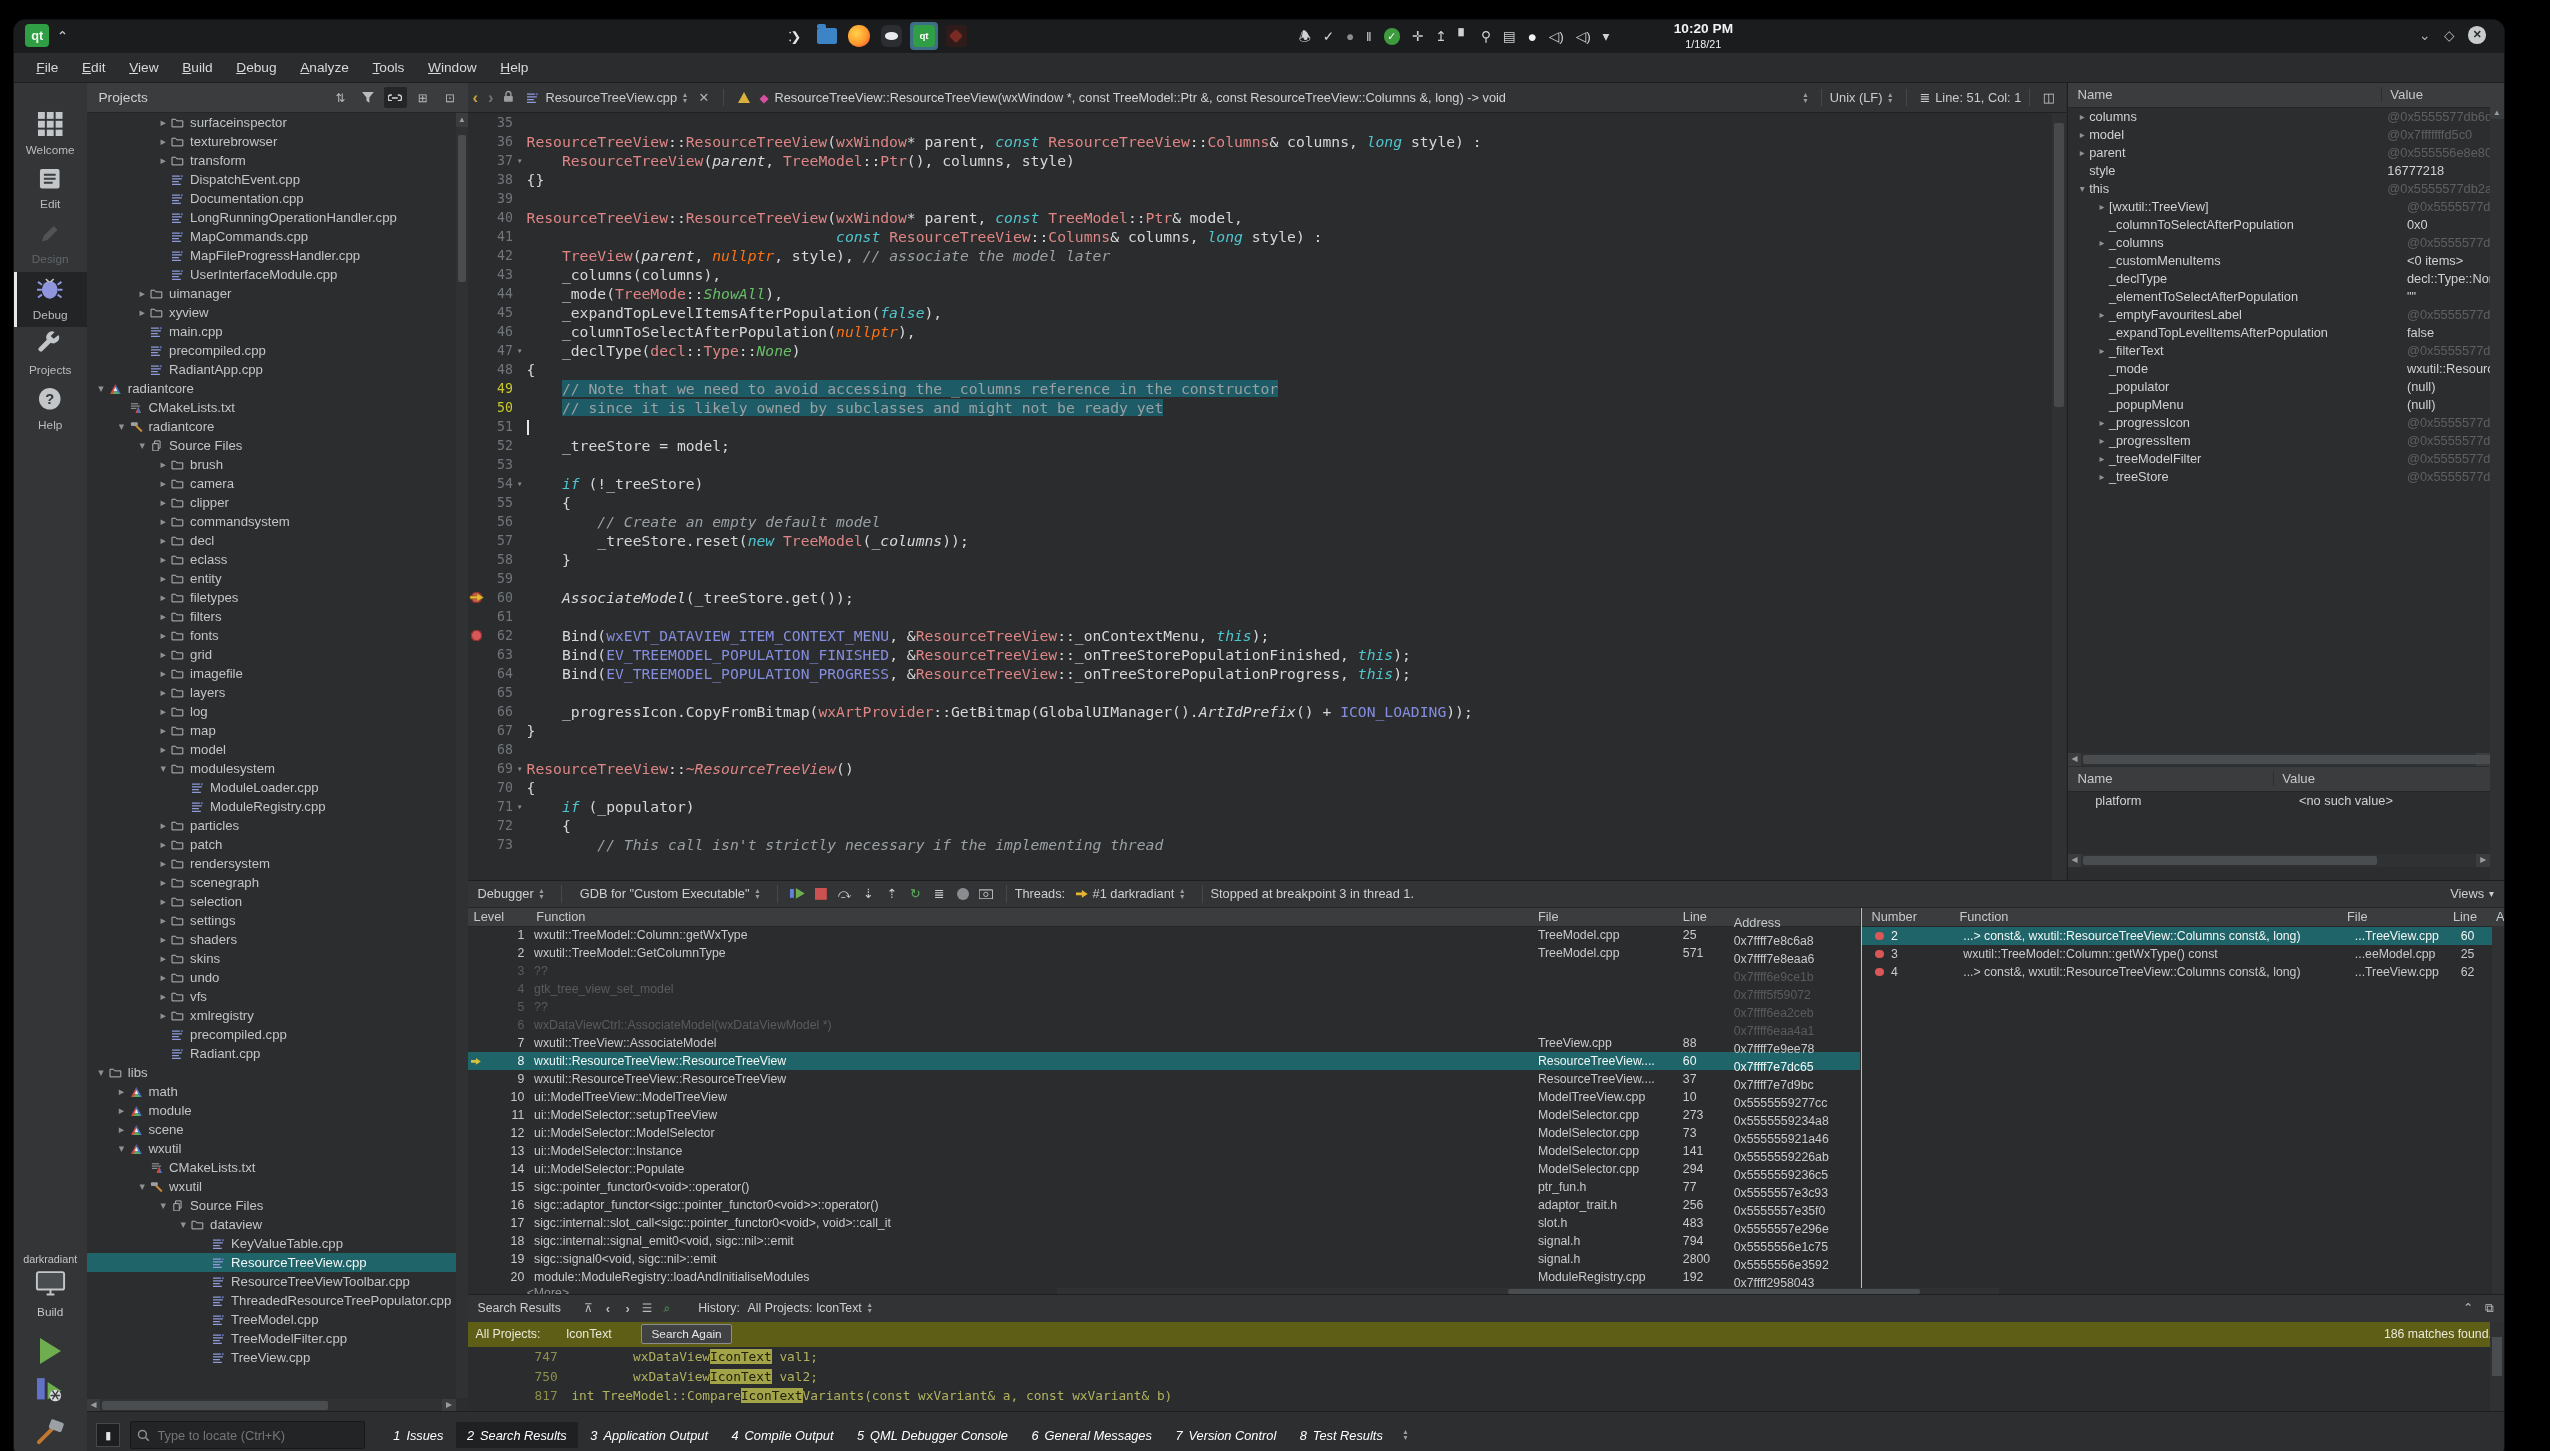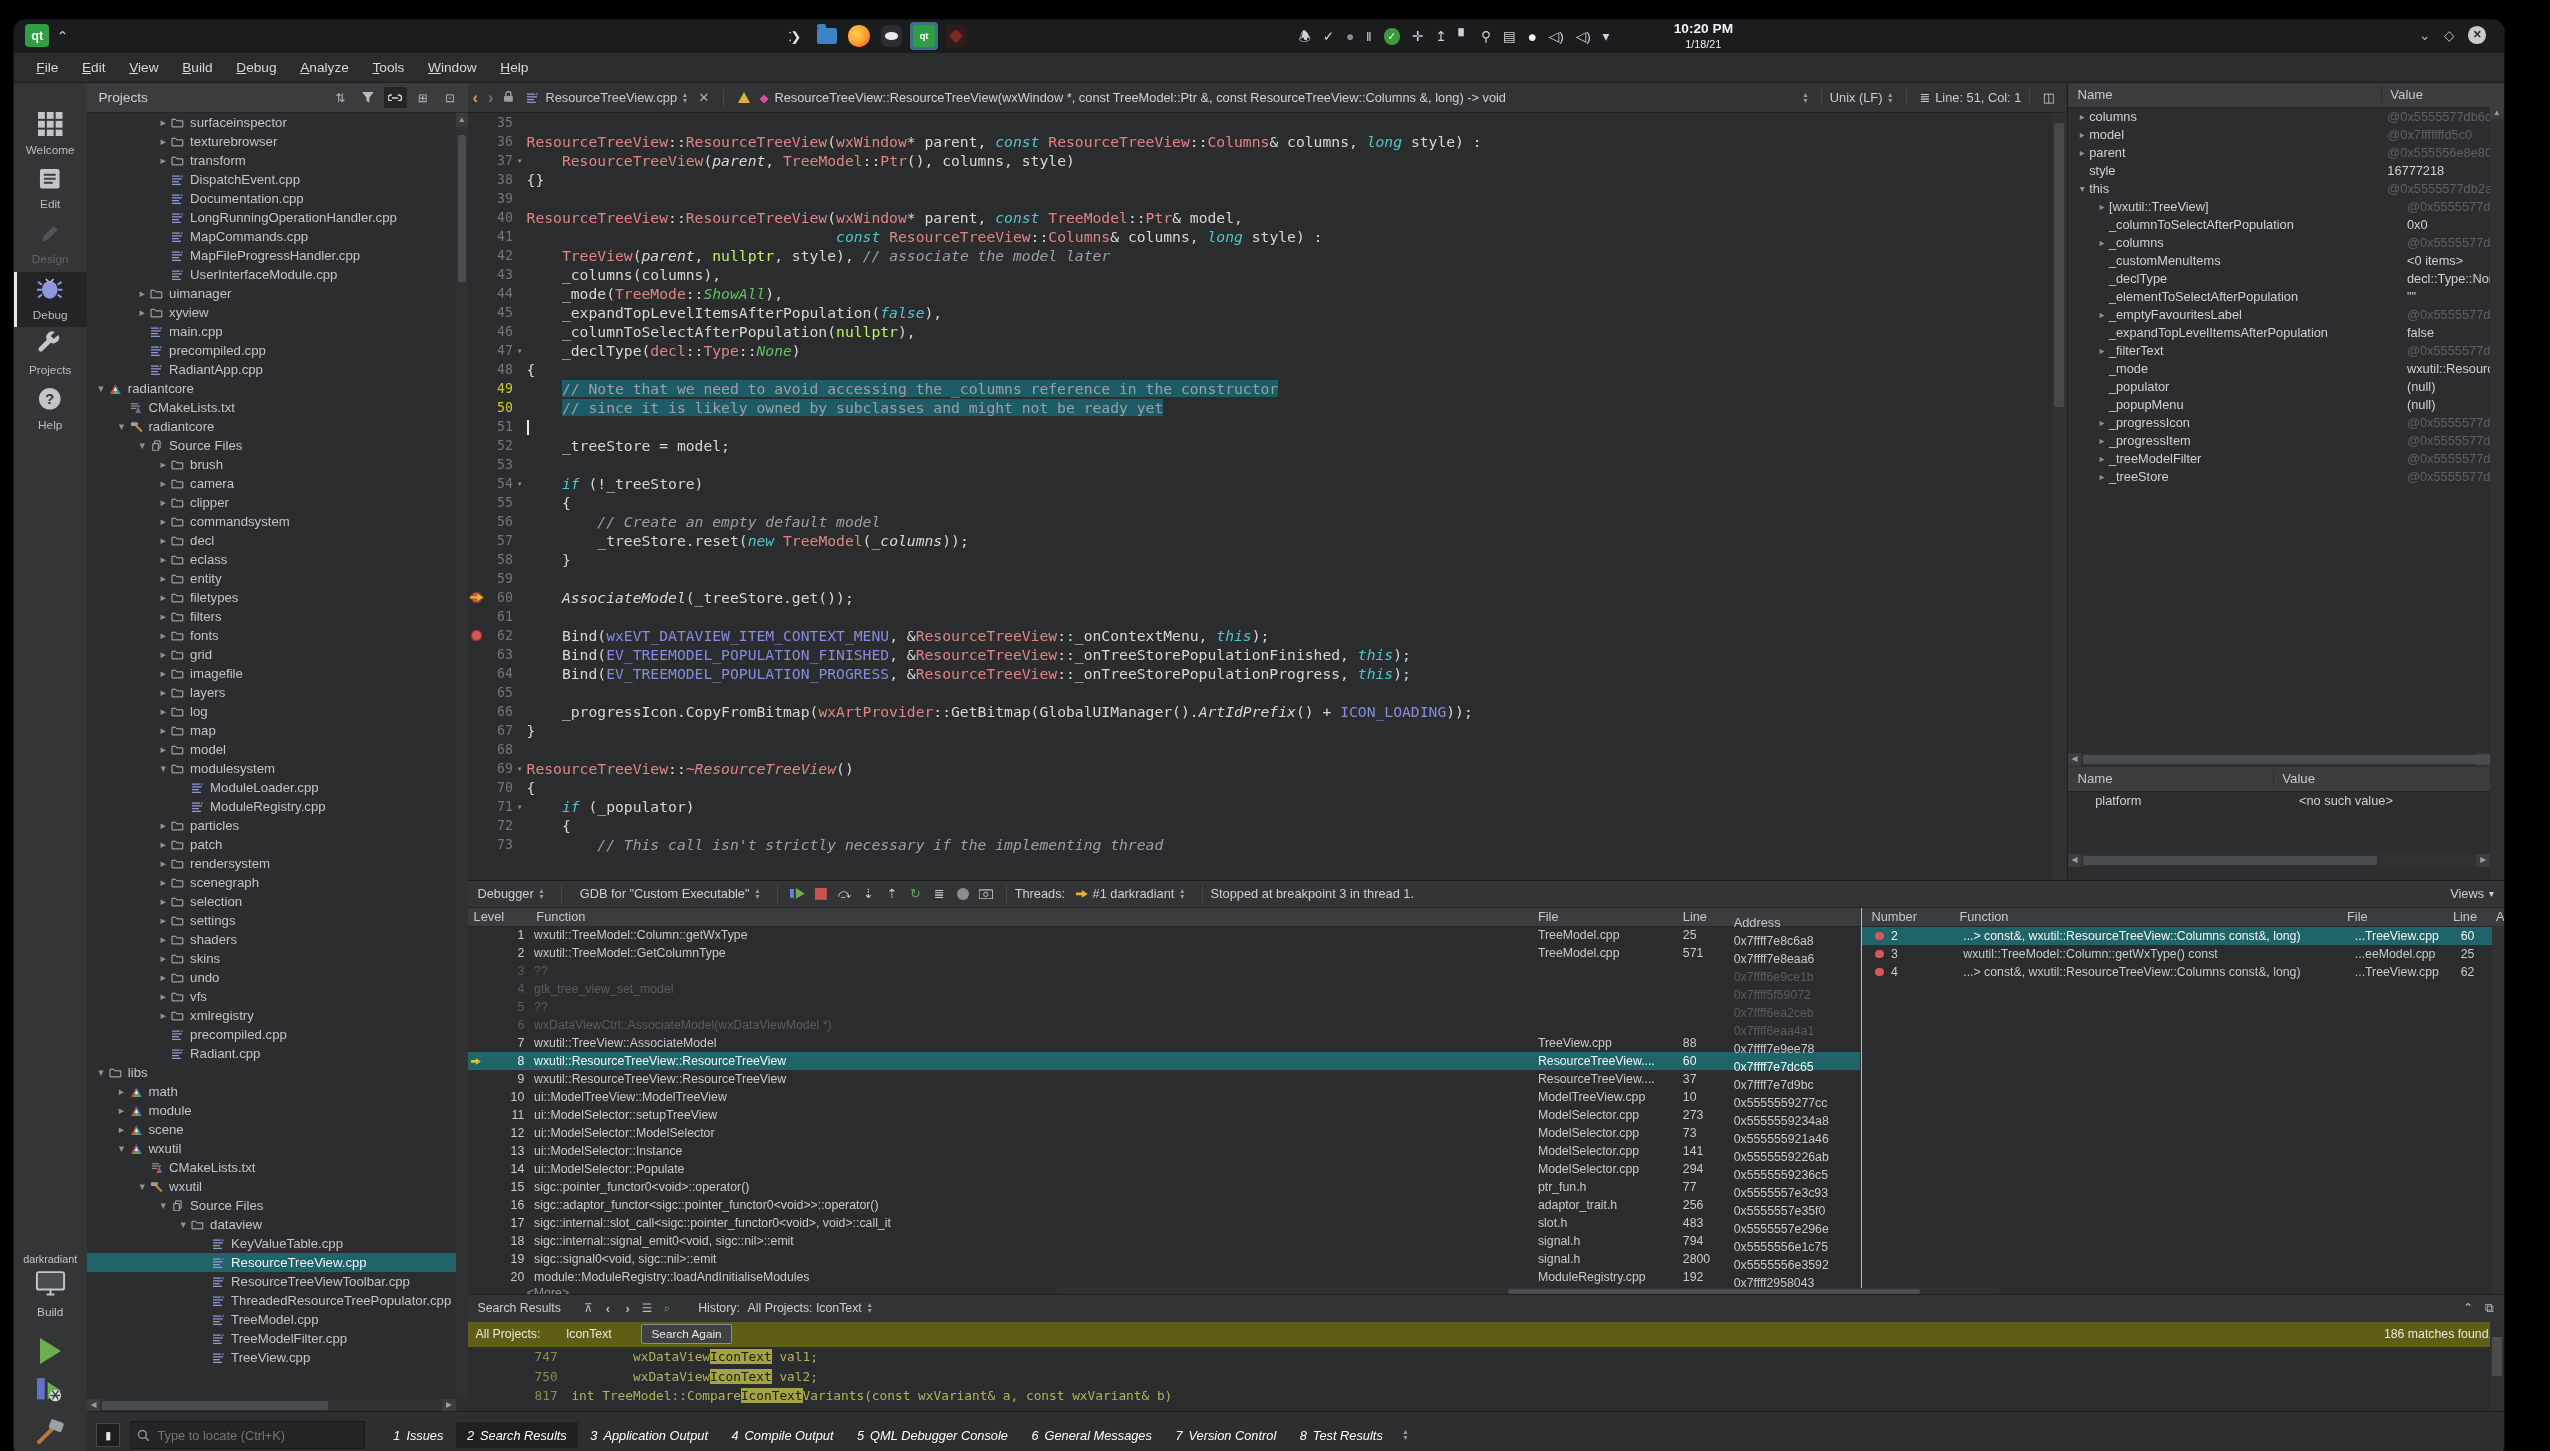--- a/index.html
+++ b/index.html
@@ -84,21 +84,21 @@
   .cmargin{width:17.7px;flex:none;display:flex;align-items:center;justify-content:center;}
   .bpdot{width:10.8px;height:10.8px;border-radius:50%;background:#d95757;box-shadow:inset 0 0 0 1px #8e2f2f;}
   .lnum{width:27.5px;flex:none;text-align:right;color:#72767a;font-size:13.2px;}
   .lnum.ysel{color:#c9c92e;}
   .foldc{width:13.7px;flex:none;text-align:center;color:#85898c;font-size:9.8px;}
   .ctext{white-space:pre;}
   .caret{display:inline-block;width:2px;height:15.7px;background:#e8e8e8;vertical-align:middle;}
   .evscroll{position:absolute;right:0;top:30px;width:13.7px;bottom:0;background:#2f3133;}
   .evscroll .hdl{position:absolute;left:2px;right:2px;top:9.8px;height:284px;background:#47494b;border-radius:2px;}
   .sg-p{color:#d6d7d8}.sg-t{color:#e08585}.sg-k{color:#51c5ce;font-style:italic}
-  .sg-m{color:#858dde}.sg-mi{color:#bef264;}.sg-c{color:#9aa0a4;font-style:italic}
+  .sg-m{color:#858dde}.sg-mi{color:#f97316;font-style:italic}.sg-c{color:#9aa0a4;font-style:italic}
   .sg-e{color:#68bf68;font-style:italic}.sg-i{font-style:italic;color:#d6d7d8}
   .sg-ti{color:#e08585;font-style:italic}.sg-sc{color:#9aa0a4;background:#1d5c66}
   
   .locals{position:absolute;left:2053px;top:63px;right:0;height:797px;background:#2b2d2e;border-left:1px solid #1d1f21;}
   .vhead{display:flex;height:23.5px;background:#3a3c3e;border-bottom:1px solid #242628;color:#c6c9cb;font-size:13.2px;align-items:center;}
   .vhead .c1{width:304px;padding-left:9.8px;border-right:1px solid #2c2e30;}
   .vhead .c2{flex:1;padding-left:7.8px;}
   .vrow{display:flex;height:18px;align-items:center;font-size:12.8px;color:#cfd2d4;white-space:nowrap;}
   .vrow .name{width:304px;flex:none;overflow:hidden;display:flex;align-items:center;}
   .vrow .val{flex:1;padding-left:7.8px;overflow:hidden;}

